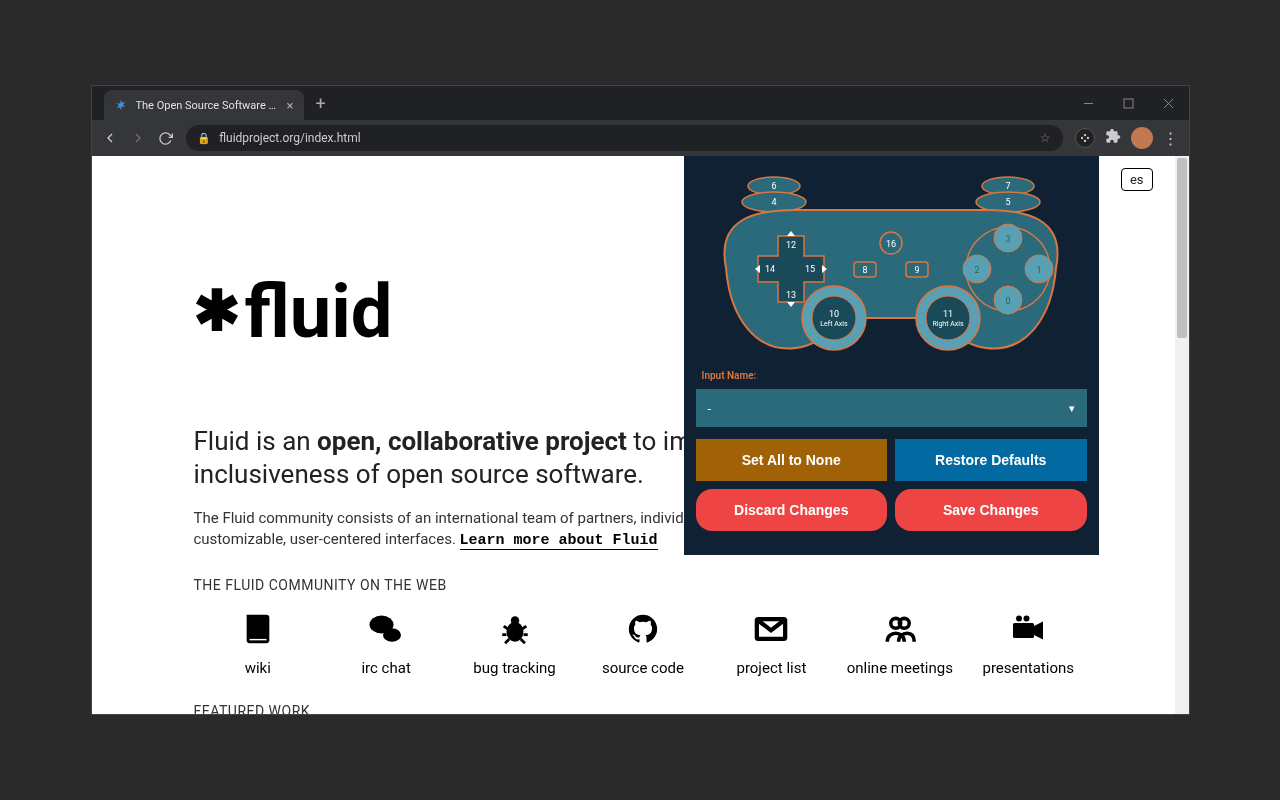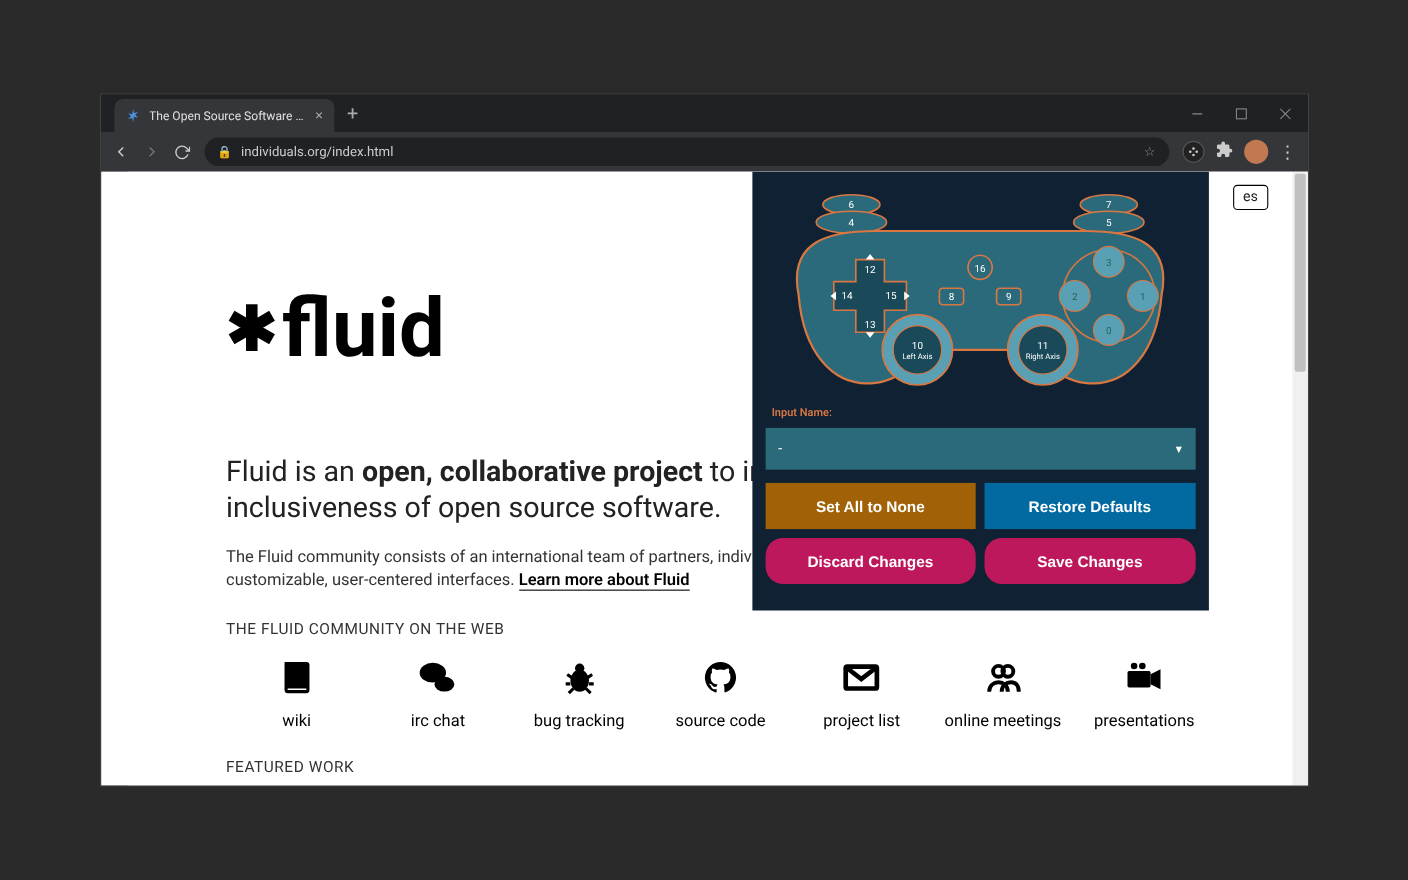--- a/index.html
+++ b/index.html
@@ -91,22 +91,21 @@
 .content-area {
   flex: 1;
   background: #fff;
   position: relative;
   overflow: hidden;
 }
 .page {
   position: absolute;
   left: 0; right: 14px; top: 0; bottom: 0;
   background: #fff;
-  padding: 0;
-  margin-left: 24px;
+  padding: 12px;
 }
 .scrollbar-track {
   position: absolute; right: 0; top: 0; bottom: 0; width: 14px;
   background: #f0f0f0;
 }
 .scrollbar-thumb {
   position: absolute; right: 2px; top: 2px; width: 10px; height: 180px;
   background: #c0c0c0; border-radius: 2px;
 }
 .peek-btn {
@@ -139,21 +138,21 @@
   font-weight: 400;
   line-height: 1.25;
 }
 .intro-h b { font-weight: 700; text-align: right; }
 .intro-p {
   margin-top: 18px;
   font-size: 15px;
   color: #333;
   line-height: 1.4;
 }
-.intro-link { color: #000; font-weight: 600; border-bottom: 1.5px solid #000; text-decoration: none; }
+.intro-link { color: #000; font-weight: 600; border-bottom: 1.5px solid #000; text-decoration: none; font-family: Liberation Mono, monospace; }
 .section-title {
   margin: 26px 0 18px 90px;
   font-size: 14px;
   letter-spacing: 0.5px;
   color: #333;
 }
 .community-row {
   display: flex;
   gap: 0;
   padding: 0 70px 0 90px;
@@ -205,21 +204,21 @@
   flex: 1;
   height: 42px;
   border: none;
   font-size: 14px;
   font-weight: 600;
   color: #fff;
   cursor: pointer;
 }
 .btn-yellow { background: #a16207; }
 .btn-blue   { background: #0369a1; }
-.btn-gray   { background: #be185d; border-radius: 16px; }
+.btn-gray   { background: #ef4444; border-radius: 16px; }
 </style>
 </head>
 <body>
 
 <div class="browser-window">
 
   <div class="titlebar">
     <div class="tab">
       <span class="tab-favicon">
         <svg viewBox="0 0 24 24" width="14" height="14" fill="currentColor">
@@ -262,21 +261,21 @@
         </svg>
       </span>
     <span class="nav-icon">
         <svg width="15" height="15" viewBox="0 0 24 24" fill="none" stroke="currentColor" stroke-width="2">
           <path d="M23 4v6h-6"></path>
           <path d="M20.49 15a9 9 0 1 1-2.12-9.36L23 10"></path>
         </svg>
       </span>
     <div class="addr-bar">
       <span class="addr-lock">🔒</span>
-      <span>individuals.org/index.html</span>
+      <span>fluidproject.org/index.html</span>
       <span class="addr-star">☆</span>
     </div>
     <div class="ext-icons">
       <div class="ext-icon ext-gamepad">
         <svg width="14" height="14" viewBox="0 0 24 24" fill="#ccc">
             <circle cx="7" cy="12" r="2"></circle>
             <circle cx="17" cy="12" r="2"></circle>
             <circle cx="12" cy="7" r="2"></circle>
             <circle cx="12" cy="17" r="2"></circle>
           </svg>

